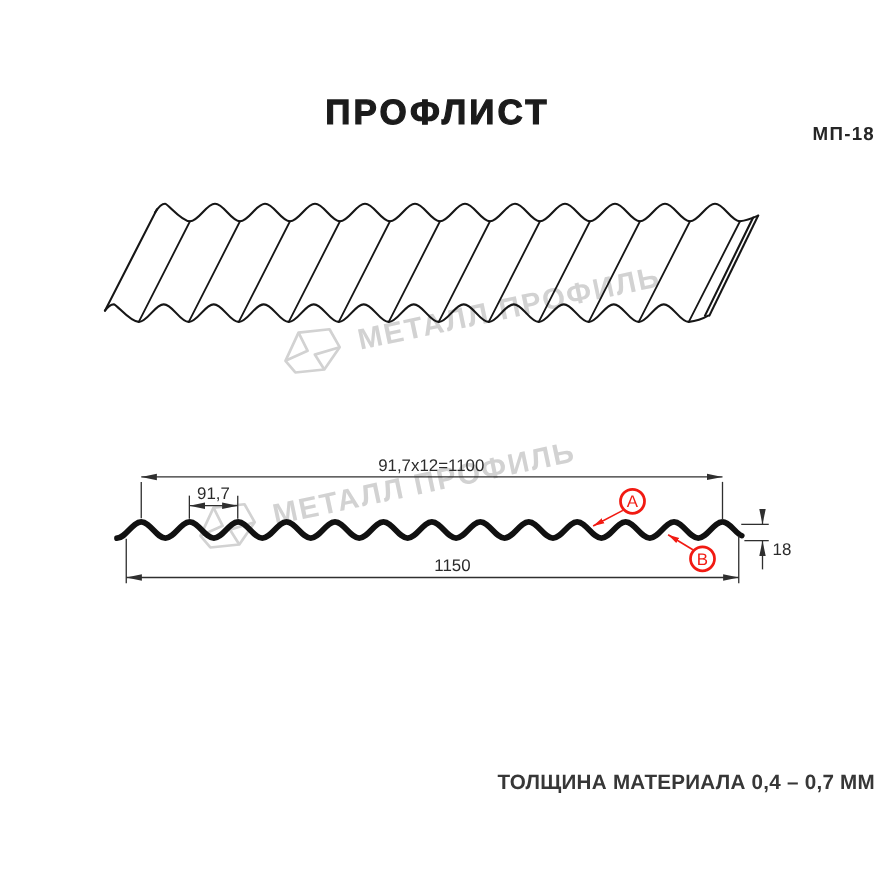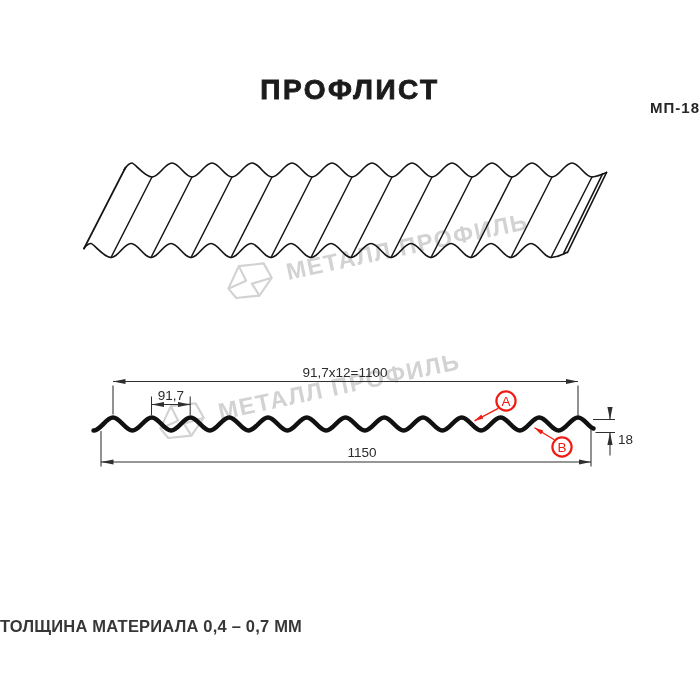--- a/index.html
+++ b/index.html
@@ -10,21 +10,21 @@
   .title{
     position:absolute;top:58px;left:0;width:700px;text-align:center;
     font-size:28px;font-weight:700;letter-spacing:2.5px;color:#1b1b1b;margin-top:16px;
     -webkit-text-stroke:0.9px #1b1b1b;
   }
   .subtitle{
     position:absolute;top:99px;left:0;width:700px;text-align:right;
     font-size:15px;font-weight:700;letter-spacing:1px;color:#262626;
   }
   .footer-note{
-    position:absolute;top:617px;left:0;width:700px;text-align:left;
+    position:absolute;top:617px;left:0;width:700px;text-align:right;
     font-size:16.5px;font-weight:700;letter-spacing:0.2px;color:#373737;
   }
   .wm{
     position:absolute;display:flex;align-items:center;gap:9px;
     color:#d2d2d2;transform:rotate(-12deg);transform-origin:0 50%;
     pointer-events:none;
   }
   .wm-text{font-size:23.5px;font-weight:700;letter-spacing:1.5px;white-space:nowrap;}
   #wm-1{left:221px;top:262px;}
   #wm-2{left:153px;top:402px;}

